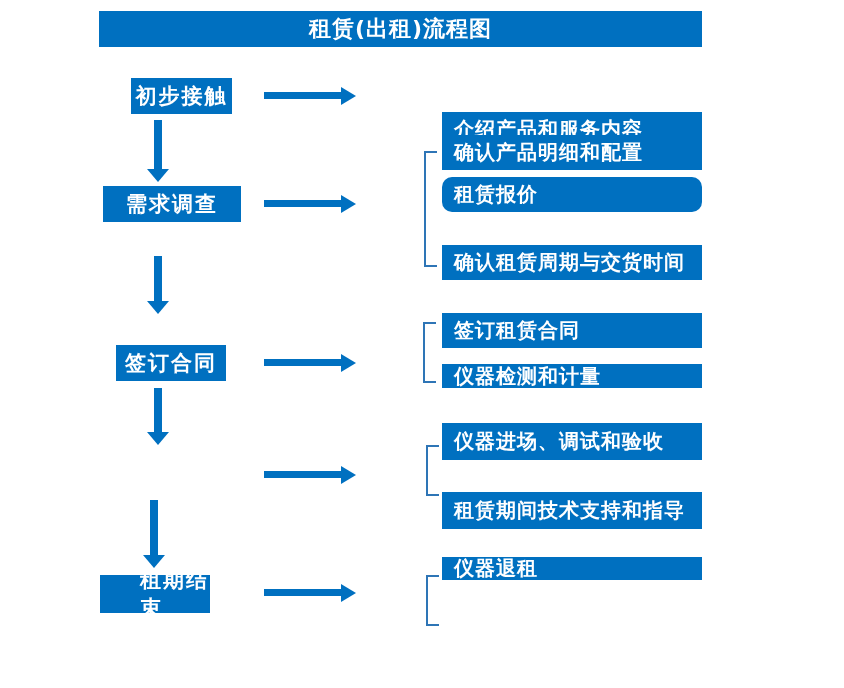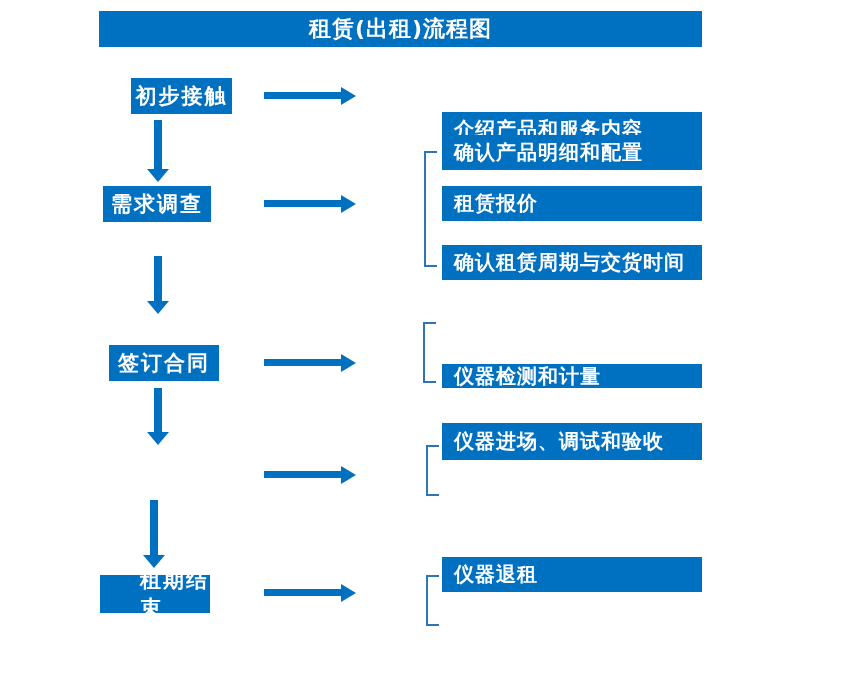--- a/index.html
+++ b/index.html
@@ -95,22 +95,22 @@
   }
 </style>
 </head>
 <body>
 
 <div class="canvas">
 
   <div class="title-bar">租赁(出租)流程图</div>
 
   <div class="step-box" style="left:103px; top:78px;  width:101px; height:36px;margin-left:28px;">初步接触</div>
-  <div class="step-box" style="left:103px; top:186px; width:108px; height:36px;">需求调查</div>
-  <div class="step-box" style="left:109px; top:345px; width:110px; height:36px;">签订合同</div>
+  <div class="step-box" style="left:103px; top:186px; width:138px; height:36px;">需求调查</div>
+  <div class="step-box" style="left:116px; top:345px; width:110px; height:36px;">签订合同</div>
   <div class="step-box" style="left:100px; top:575px; width:110px; height:38px;padding-left:40px;">租期结束</div>
 
   <div class="arrow-down" style="left:147px; top:120px; height:62px;">
     <div class="shaft"></div>
     <div class="head"></div>
   </div>
   <div class="arrow-down" style="left:147px; top:256px; height:58px;">
     <div class="shaft"></div>
     <div class="head"></div>
   </div>
@@ -145,22 +145,24 @@
   </div>
 
   <div class="bracket" style="left:424px; top:151px; height:116px;"></div>
   <div class="bracket" style="left:423px; top:322px; height:61px;"></div>
   <div class="bracket" style="left:426px; top:445px; height:51px;"></div>
   <div class="bracket" style="left:426px; top:575px; height:51px;"></div>
 
   <div class="output-box" style="top:78px;  height:35px;margin-top:34px;">介绍产品和服务内容</div>
 
   <div class="output-box" style="top:135px; height:35px;">确认产品明细和配置</div>
-  <div class="output-box" style="top:186px; height:35px;">租赁报价</div>
+  <div class="output-box" style="top:177px; height:35px;border-radius:10px;">租赁报价</div>
   <div class="output-box" style="top:245px; height:35px;">确认租赁周期与交货时间</div>
 
+  <div class="output-box" style="top:313px; height:35px;">签订租赁合同</div>
   <div class="output-box" style="top:364px; height:24px;">仪器检测和计量</div>
 
   <div class="output-box" style="top:423px; height:37px;">仪器进场、调试和验收</div>
+  <div class="output-box" style="top:492px; height:37px;">租赁期间技术支持和指导</div>
 
-  <div class="output-box" style="top:557px; height:35px;">仪器退租</div>
+  <div class="output-box" style="top:557px; height:23px;">仪器退租</div>
 
 </div>
 
 </body></html>

